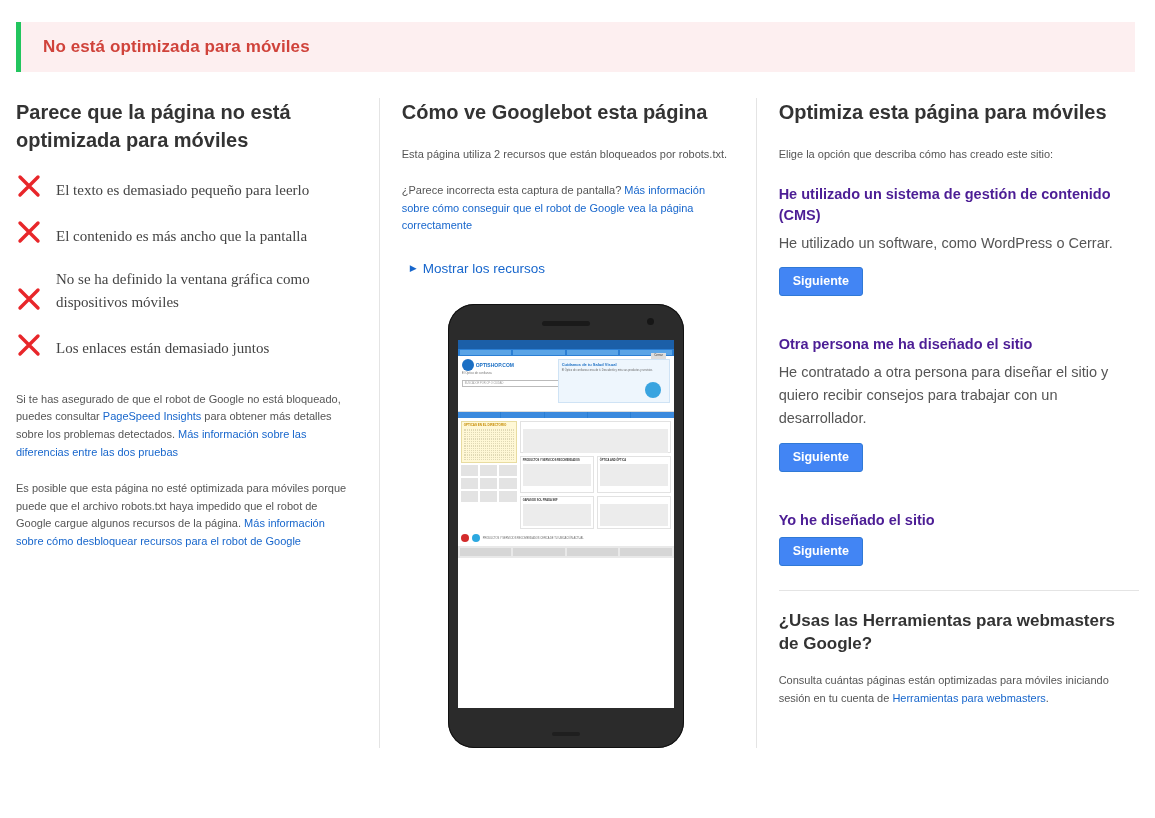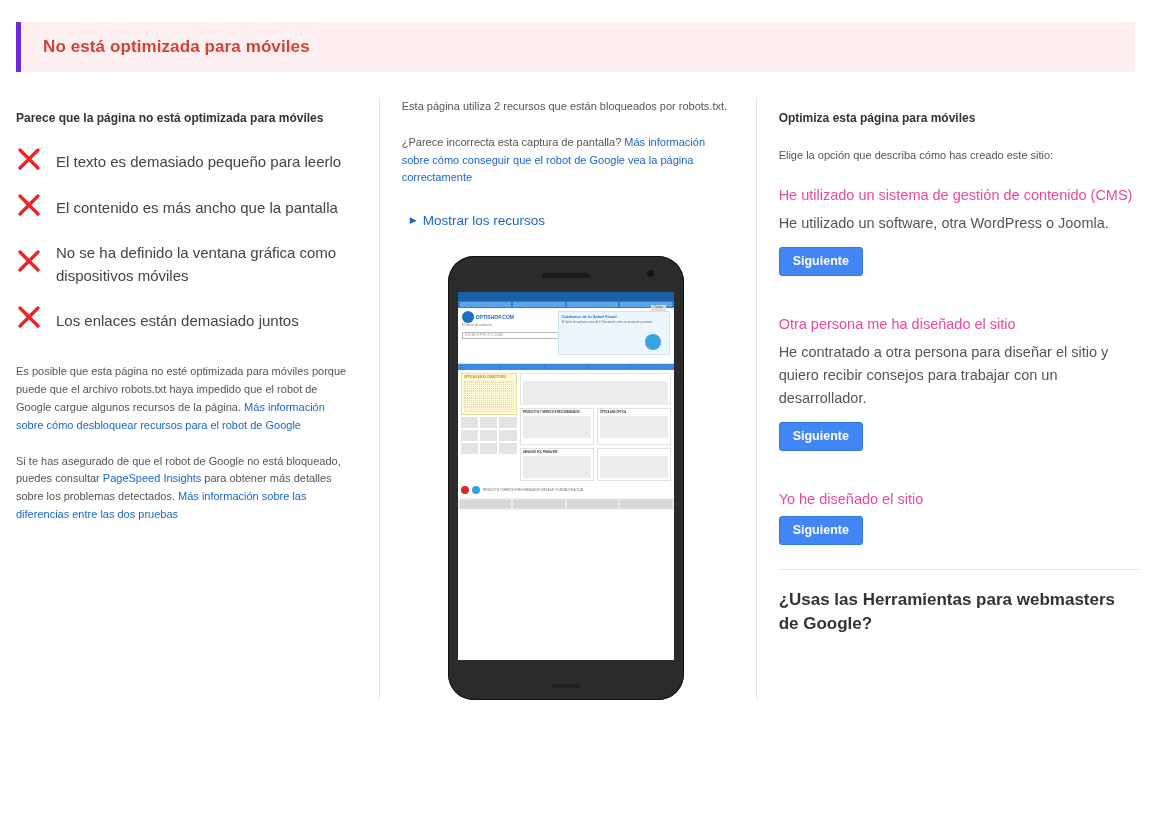--- a/index.html
+++ b/index.html
@@ -17,21 +17,21 @@
     width: 1155px;
     height: 818px;
     position: relative;
     padding: 0;
   }
 
   
   .banner {
     margin: 22px 20px 0 16px;
     background: #fdeff0;
-    border-left: 5px solid #6d28d9;
+    border-left: 5px solid #22c55e;
     height: 50px;
     display: flex;
     align-items: center;
     padding-left: 22px;
     text-align: center;
   }
   .banner-title {
     color: #d0433b;
     font-size: 17px;
     font-weight: bold;
@@ -45,42 +45,43 @@
     padding: 0 16px 0 16px;
   }
   .col {
     position: relative;
   }
   .col-left  { width: 368px; padding-right: 26px; }
   .col-mid   { width: 382px; padding-left: 22px; padding-right: 26px; border-left: 1px solid #e4e4e4; }
   .col-right { width: 389px; padding-left: 22px; border-left: 1px solid #e4e4e4; }
 
   h2.col-head {
-    font-size: 12px;
+    font-size: 20px;
     color: #333;
     font-weight: bold;
-    margin: 12px 0 22px 0;
+    margin: 0 0 22px 0;
     line-height: 1.4;
   }
   .col-mid h2.col-head, .col-right h2.col-head { margin-bottom: 20px; }
 
   p {
     font-size: 11px;
     line-height: 1.62;
     color: #555;
     margin: 0 0 18px 0;
   }
   a { color: #1766cc; text-decoration: none; }
 
   
   .issues { margin: 0 0 30px 0; }
   .issue {
     display: flex;
-    align-items: center;
+    align-items: flex-end;
     margin-bottom: 20px;
+    font-family: Liberation Serif, serif;
   }
   .xmark {
     width: 26px;
     height: 26px;
     flex: 0 0 26px;
     margin-right: 14px;
     position: relative;
     top: -3px;
   }
   .xmark svg { display: block; }
@@ -201,22 +202,22 @@
     bottom: 12px; left: 50%;
     transform: translateX(-50%);
     width: 28px; height: 4px;
     background: #1f1f1f; border-radius: 2px;
   }
 
   
   .opt-item { margin-bottom: 4px; }
   h3.opt-title {
     font-size: 14.5px;
-    font-weight: normal;
-    color: #ec4899;
+    font-weight: bold;
+    color: #4c1d95;
     margin: 20px 0 6px 0;
     line-height: 1.45;
   }
   .opt-desc {
     font-size: 14.5px;
     color: #555;
     line-height: 1.6;
     margin: 0 0 12px 0;
   }
   .btn-next {
@@ -292,29 +293,30 @@
             <svg width="26" height="26" viewBox="0 0 26 26">
               <path d="M4 4 L22 22 M22 4 L4 22" stroke="#e8262a" stroke-width="3.4" stroke-linecap="round" fill="none"></path>
             </svg>
           </span>
           <span class="issue-text">Los enlaces están demasiado juntos</span>
         </div>
 
       </div>
 
       <p>
+        <span>Si te has asegurado de que el robot de Google no está bloqueado, puedes consultar </span><a href="#">PageSpeed Insights</a><span> para obtener más detalles sobre los problemas detectados. </span><a href="#">Más información sobre las diferencias entre las dos pruebas</a>
+      </p>
+
+      <p>
         <span>Es posible que esta página no esté optimizada para móviles porque puede que el archivo robots.txt haya impedido que el robot de Google cargue algunos recursos de la página. </span><a href="#">Más información sobre cómo desbloquear recursos para el robot de Google</a>
       </p>
-
-      <p>
-        <span>Si te has asegurado de que el robot de Google no está bloqueado, puedes consultar </span><a href="#">PageSpeed Insights</a><span> para obtener más detalles sobre los problemas detectados. </span><a href="#">Más información sobre las diferencias entre las dos pruebas</a>
-      </p>
     </div>
 
     <div class="col col-mid">
+      <h2 class="col-head">Cómo ve Googlebot esta página</h2>
 
       <p>Esta página utiliza 2 recursos que están bloqueados por robots.txt.</p>
 
       <p>
         <span>¿Parece incorrecta esta captura de pantalla? </span><a href="#">Más información sobre cómo conseguir que el robot de Google vea la página correctamente</a>
       </p>
 
       <div class="show-res">
         <span class="tri">▶</span>
         <a href="#">Mostrar los recursos</a>
@@ -448,35 +450,38 @@
       </div>
     </div>
 
     <div class="col col-right">
       <h2 class="col-head">Optimiza esta página para móviles</h2>
 
       <p>Elige la opción que describa cómo has creado este sitio:</p>
 
       <div class="opt-item">
         <h3 class="opt-title">He utilizado un sistema de gestión de contenido (CMS)</h3>
-        <div class="opt-desc">He utilizado un software, otra WordPress o Joomla.</div>
+        <div class="opt-desc">He utilizado un software, como WordPress o Cerrar.</div>
         <span class="btn-next">Siguiente</span>
       </div>
 
       <div class="opt-item">
         <h3 class="opt-title">Otra persona me ha diseñado el sitio</h3>
         <div class="opt-desc">He contratado a otra persona para diseñar el sitio y quiero recibir consejos para trabajar con un desarrollador.</div>
         <span class="btn-next">Siguiente</span>
       </div>
 
       <div class="opt-item">
         <h3 class="opt-title">Yo he diseñado el sitio</h3>
         <span class="btn-next">Siguiente</span>
       </div>
 
       <hr class="divider">
 
       <h2 class="sub-head">¿Usas las Herramientas para webmasters de Google?</h2>
+      <p>
+        <span>Consulta cuántas páginas están optimizadas para móviles iniciando sesión en tu cuenta de </span><a href="#">Herramientas para webmasters</a><span>.</span>
+      </p>
 
     </div>
 
   </div>
 </div>
 
 </body></html>

